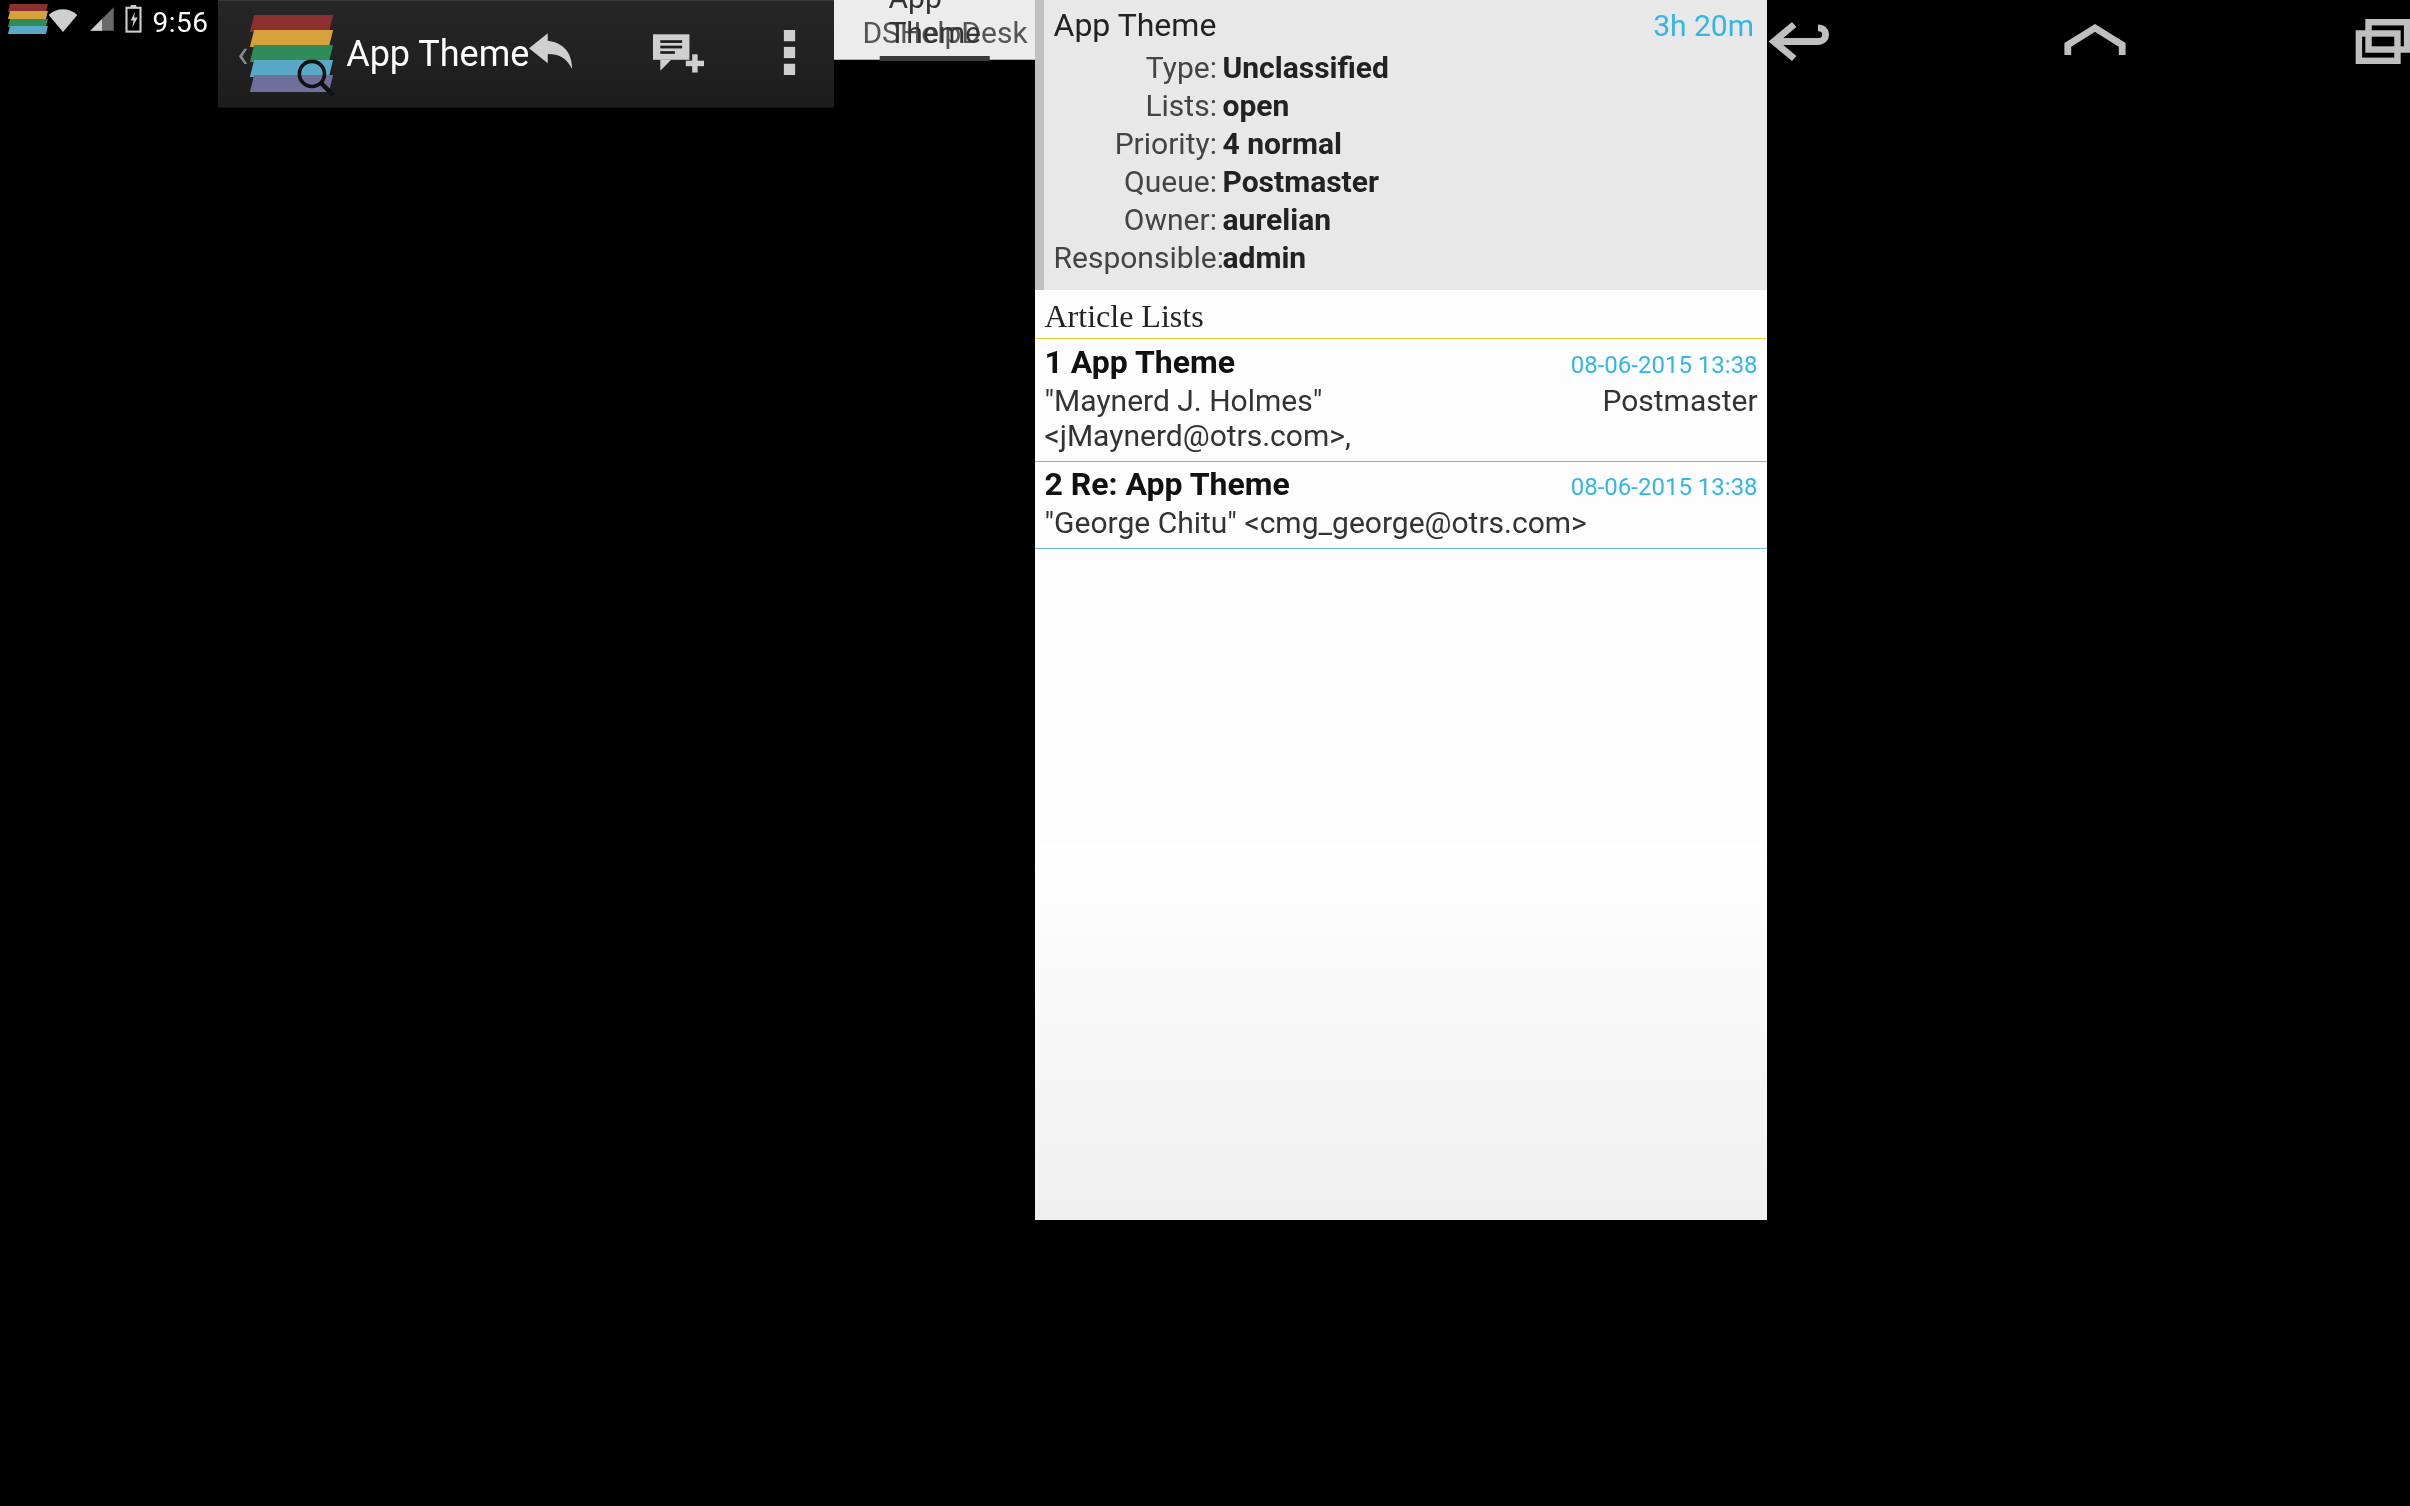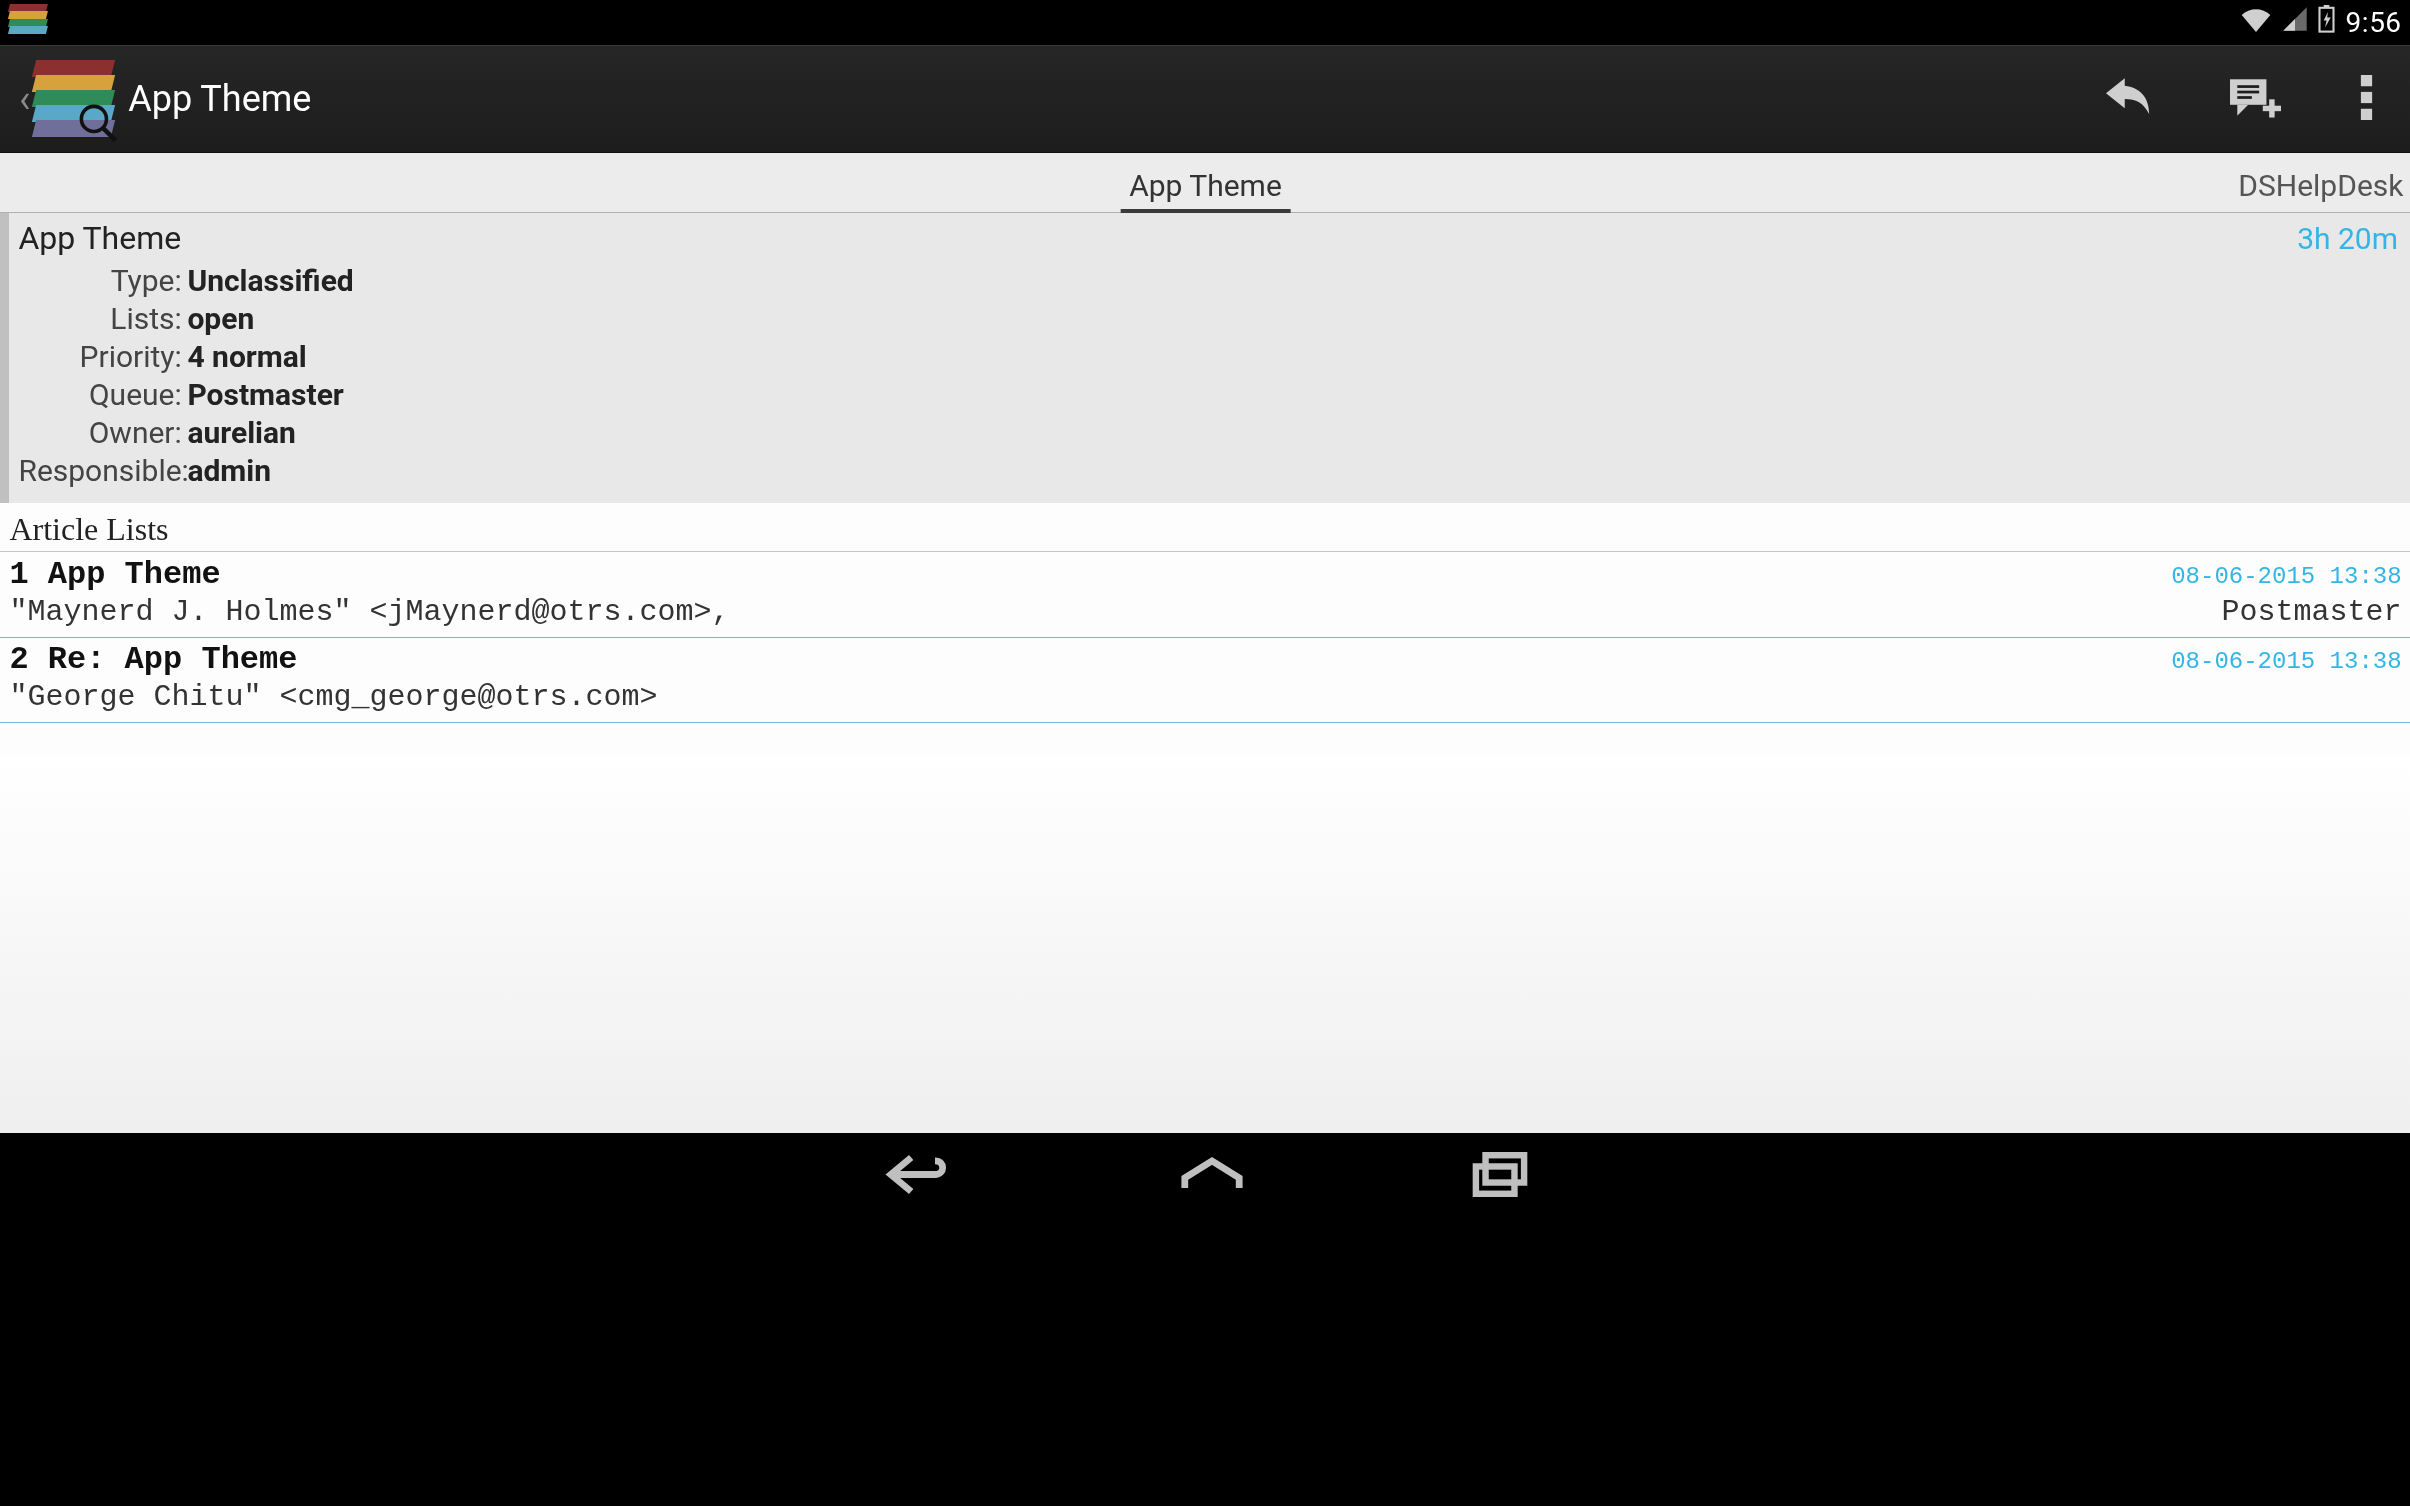--- a/index.html
+++ b/index.html
@@ -1,17 +1,17 @@
 <!DOCTYPE html>
 <html style="font-size:15px"><head>
 <meta charset="utf-8">
 <style>
   * { margin:0; padding:0; box-sizing:border-box; }
   html,body { width:2411px; height:1507px; font-family:Roboto,Arial,sans-serif; overflow:hidden; background:#000; }
-  .screen { width:2411px; height:1220px; display:flex; flex-direction:column; }
+  .screen { width:2411px; height:1220px; display:flex; flex-direction:row; }
 
   
   .status-bar { height:45px; background:#000; display:flex; align-items:center; justify-content:space-between; padding:0 9.4px; color:#fff; font-size:28px; }
   .status-left { display:flex; align-items:center; gap:5.6px; }
   .status-right { display:flex; align-items:center; gap:9.4px; }
   .status-right svg { fill:#fff; }
   .app-mini-icon { width:38px; height:38px; position:relative; }
   .app-mini-icon .stripe { position:absolute; left:0; right:0; height:7.5px; transform:skewX(-14deg); }
   .clock { font-weight:400; letter-spacing:0.5px; }
 
@@ -38,21 +38,21 @@
   .ticket-title-row { display:flex; justify-content:space-between; align-items:baseline; }
   .ticket-title { font-size:32px; color:#222; }
   .age { font-size:30px; color:#33b5e5; }
   .props { margin-top:5.6px; }
   .prop { display:flex; font-size:30px; line-height:38px; }
   .prop .k { width:169px; text-align:right; color:#444; padding-right:5.6px; }
   .prop .v { font-weight:700; color:#222; }
 
   
   .section-header { font-size:32px; padding:7.5px 9.4px 3.8px; color:#222; border-bottom:1.9px solid #e7cf3a;font-family:Liberation Serif, serif; }
-  .article { padding:3.8px 9.4px 7.5px; border-bottom:1.9px solid #6fb9d8;font-family:Liberation Mono, monospace; }
+  .article { padding:3.8px 9.4px 7.5px; border-bottom:1.9px solid #6fb9d8; }
   .article .row1 { display:flex; justify-content:space-between; align-items:baseline; }
   .article-title { font-size:32px; font-weight:700; color:#111; }
   .article-date { font-size:24px; color:#33b5e5; }
   .article .row2 { display:flex; justify-content:space-between; align-items:baseline; font-size:30px; color:#333; margin-top:1.9px; }
 
   
   .nav-bar { height:87px; background:#000; display:flex; align-items:center; justify-content:center; gap:226px; }
   .nav-bar svg { stroke:#bfbfbf; fill:none; stroke-width:4; }
 
   

